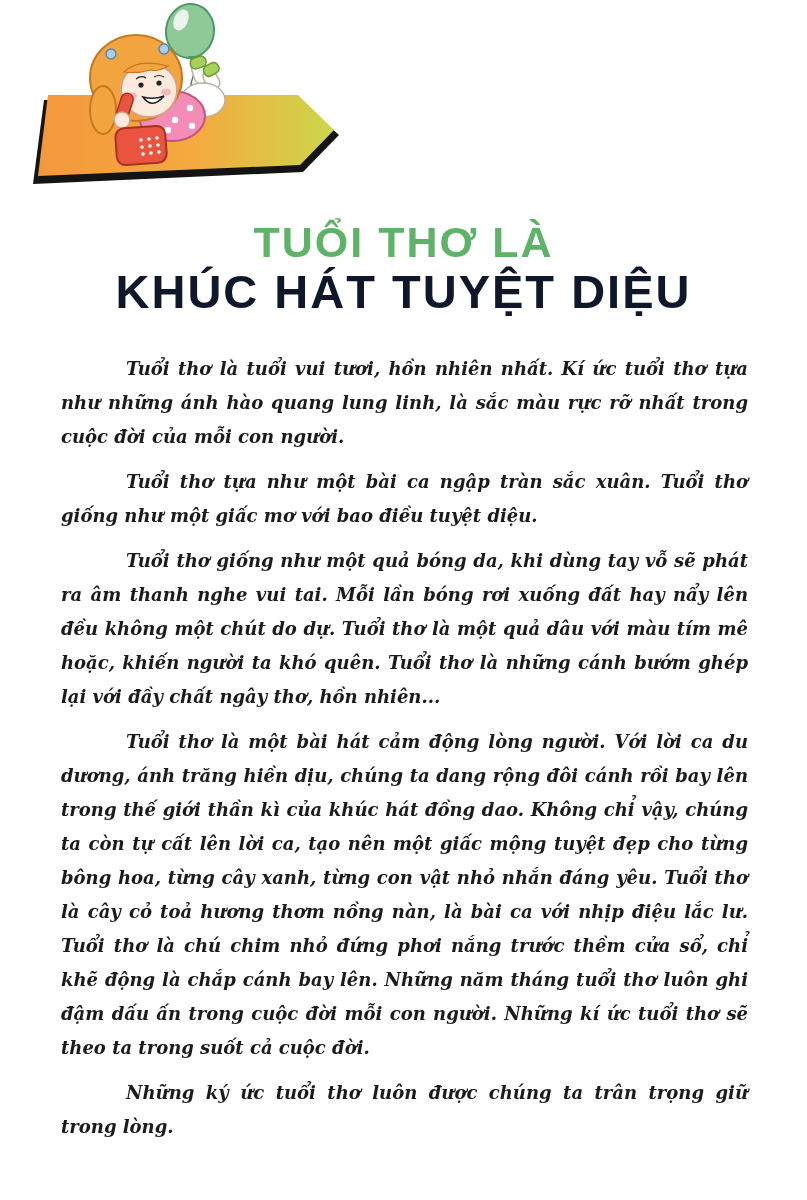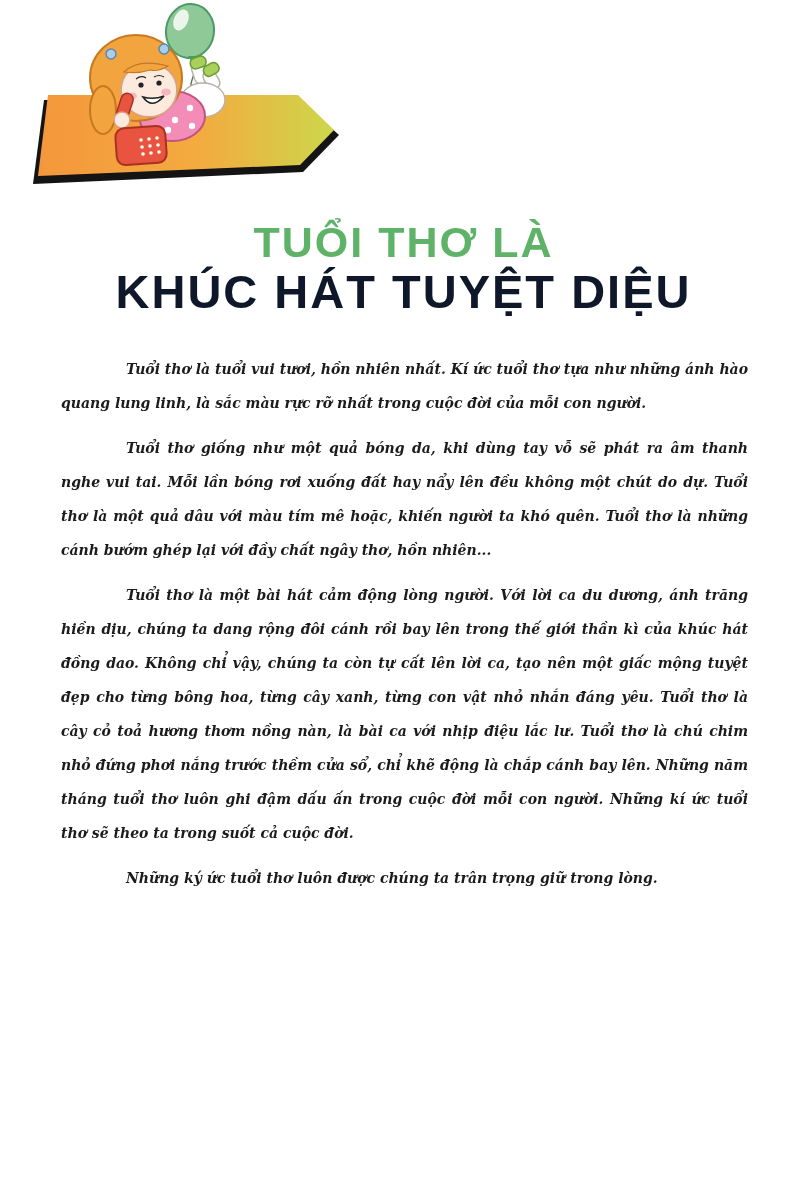--- a/index.html
+++ b/index.html
@@ -48,21 +48,21 @@
     top: 352px;
     left: 61px;
     width: 687px;
     color: #1b1b1b;
   }
   .article p {
     margin: 0 0 11px 0;
     font-family: "DejaVu Serif", cursive, serif;
     font-style: italic;
     font-weight: bold;
-    font-size: 14px;
+    font-size: 18px;
     line-height: 34px;
     text-align: justify;
     text-indent: 65px;
   }
 </style>
 </head>
 <body>
 
 <div class="page">
 
@@ -147,18 +147,19 @@
     </svg>
   </div>
 
   <h1 class="title-block" style="margin:0;">
     <span class="title-line1">TUỔI THƠ LÀ</span>
     <span class="title-line2">KHÚC HÁT TUYỆT DIỆU</span>
   </h1>
 
   <div class="article">
     <p>Tuổi thơ là tuổi vui tươi, hồn nhiên nhất. Kí ức tuổi thơ tựa như những ánh hào quang lung linh, là sắc màu rực rỡ nhất trong cuộc đời của mỗi con người.</p>
+    <p>Tuổi thơ tựa như một bài ca ngập tràn sắc xuân. Tuổi thơ giống như một giấc mơ với bao điều tuyệt diệu.</p>
     <p>Tuổi thơ giống như một quả bóng da, khi dùng tay vỗ sẽ phát ra âm thanh nghe vui tai. Mỗi lần bóng rơi xuống đất hay nẩy lên đều không một chút do dự. Tuổi thơ là một quả dâu với màu tím mê hoặc, khiến người ta khó quên. Tuổi thơ là những cánh bướm ghép lại với đầy chất ngây thơ, hồn nhiên...</p>
     <p>Tuổi thơ là một bài hát cảm động lòng người. Với lời ca du dương, ánh trăng hiền dịu, chúng ta dang rộng đôi cánh rồi bay lên trong thế giới thần kì của khúc hát đồng dao. Không chỉ vậy, chúng ta còn tự cất lên lời ca, tạo nên một giấc mộng tuyệt đẹp cho từng bông hoa, từng cây xanh, từng con vật nhỏ nhắn đáng yêu. Tuổi thơ là cây cỏ toả hương thơm nồng nàn, là bài ca với nhịp điệu lắc lư. Tuổi thơ là chú chim nhỏ đứng phơi nắng trước thềm cửa sổ, chỉ khẽ động là chắp cánh bay lên. Những năm tháng tuổi thơ luôn ghi đậm dấu ấn trong cuộc đời mỗi con người. Những kí ức tuổi thơ sẽ theo ta trong suốt cả cuộc đời.</p>
     <p>Những ký ức tuổi thơ luôn được chúng ta trân trọng giữ trong lòng.</p>
   </div>
 
 </div>
 
 </body></html>

